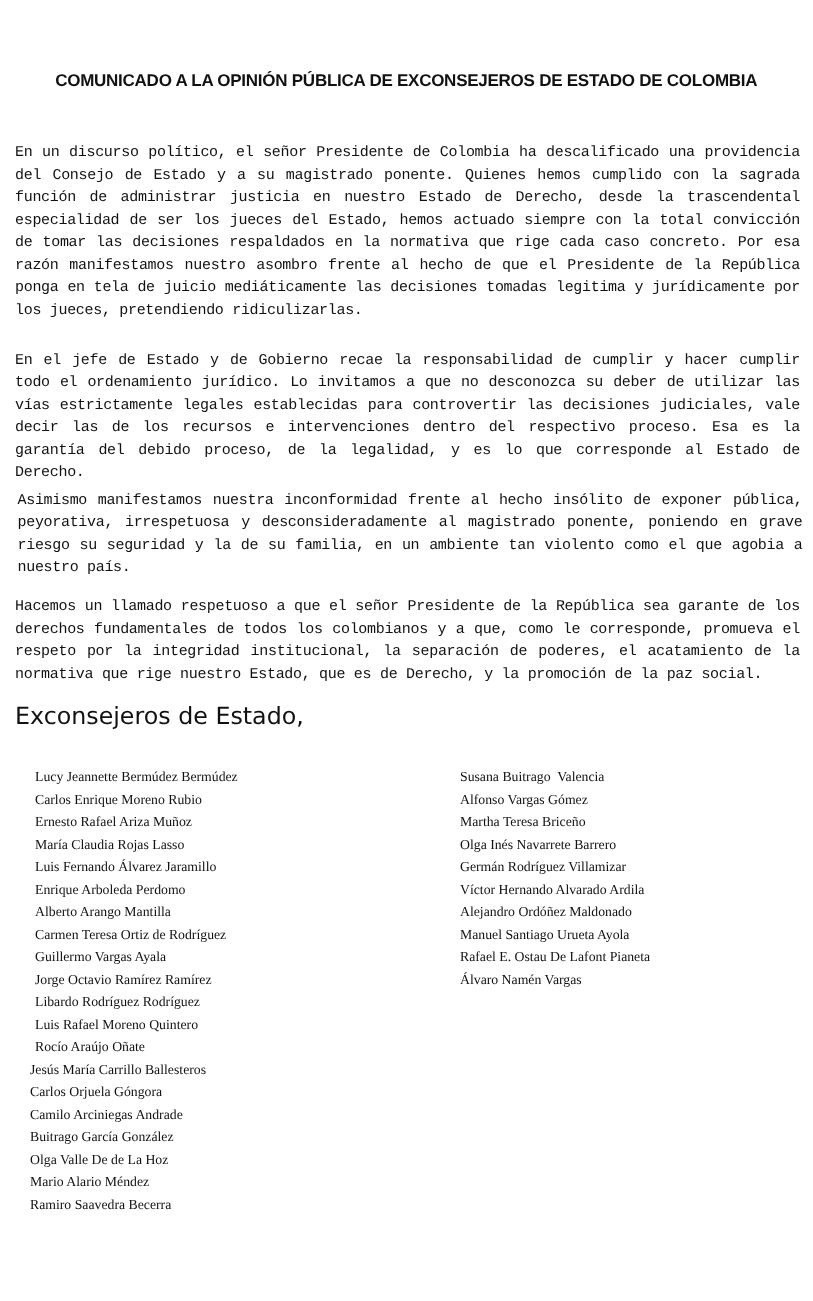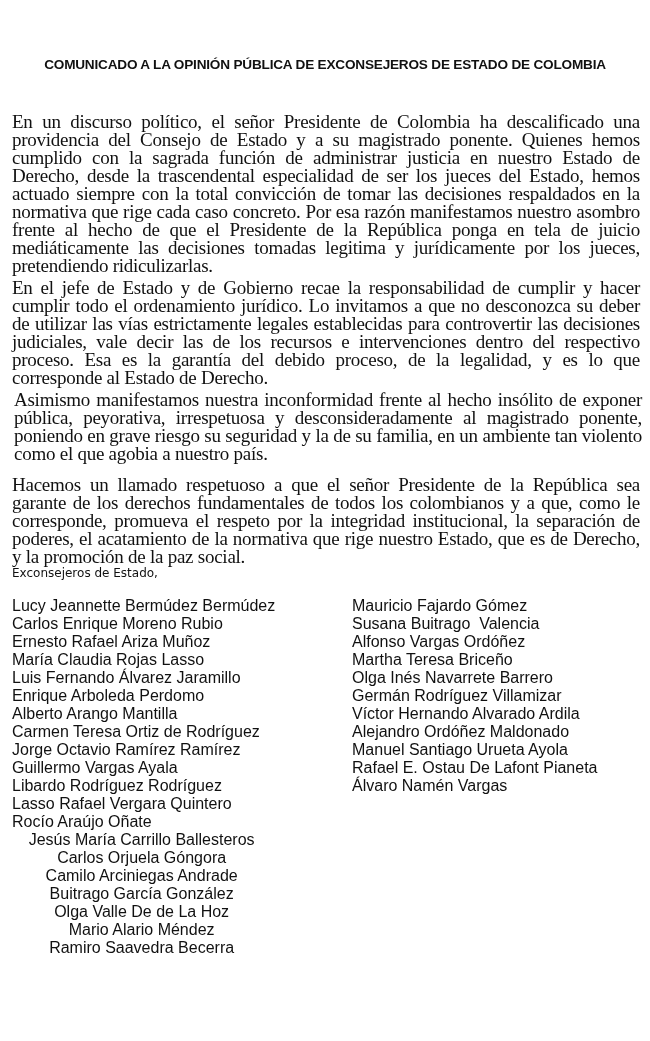--- a/index.html
+++ b/index.html
@@ -4,39 +4,39 @@
 <style>
   html, body { margin: 0; padding: 0; background: #ffffff; }
   body { width: 650px; height: 1041px; overflow: hidden; position: relative; color: #111111; }
   .title {
     position: absolute; left: 0; width: 650px; top: 57px;
     text-align: center; font-family: "Liberation Sans", sans-serif;
     font-weight: bold; font-size: 13.6px; letter-spacing: -0.2px;
   }
   .para {
     position: absolute; left: 12px; width: 628px;
-    font-family: Liberation Serif, serif; font-size: 19px;
+    font-family: Liberation Mono, monospace; font-size: 12px;
     line-height: 18px; text-align: justify; letter-spacing: -0.25px;
   }
   .p1 { top: 113px; }
   .p2 { top: 279px; }
   .p3 { top: 389px; }
   .p4 { top: 476px; }
   .closing {
     position: absolute; left: 12px; top: 564px;
-    font-family: "DejaVu Sans", sans-serif; font-size: 12px; line-height: 18px;
+    font-family: "DejaVu Sans", sans-serif; font-size: 19px; line-height: 18px;
   }
   .names {
-    position: absolute; margin: 0; padding: 0; list-style: none;
-    font-family: Liberation Sans, sans-serif; font-size: 16px; line-height: 18px;
+    position: absolute; margin: 16px; padding: 0; list-style: none;
+    font-family: Liberation Serif, serif; font-size: 11px; line-height: 18px;
     white-space: nowrap;
   }
   .names li { margin: 0; padding: 0; }
   .col1 { left: 12px; top: 597px; }
-  .col1 li.shift { margin-left: -4px; text-align: center; }
+  .col1 li.shift { margin-left: -4px; }
   .col2 { left: 352px; top: 597px; }
 </style>
 </head>
 <body>
 
 <div>
   <div class="title">COMUNICADO A LA OPINIÓN PÚBLICA DE EXCONSEJEROS DE ESTADO DE COLOMBIA</div>
 
   <p class="para p1" style="margin:0">En un discurso político, el señor Presidente de Colombia ha descalificado una providencia del Consejo de Estado y a su magistrado ponente. Quienes hemos cumplido con la sagrada función de administrar justicia en nuestro Estado de Derecho, desde la trascendental especialidad de ser los jueces del Estado, hemos actuado siempre con la total convicción de tomar las decisiones respaldados en la normativa que rige cada caso concreto. Por esa razón manifestamos nuestro asombro frente al hecho de que el Presidente de la República ponga en tela de juicio mediáticamente las decisiones tomadas legitima y jurídicamente por los jueces, pretendiendo ridiculizarlas.</p>
   <p class="para p2" style="margin:0">En el jefe de Estado y de Gobierno recae la responsabilidad de cumplir y hacer cumplir todo el ordenamiento jurídico. Lo invitamos a que no desconozca su deber de utilizar las vías estrictamente legales establecidas para controvertir las decisiones judiciales, vale decir las de los recursos e intervenciones dentro del respectivo proceso. Esa es la garantía del debido proceso, de la legalidad, y es lo que corresponde al Estado de Derecho.</p>
@@ -47,38 +47,37 @@
 
   <ul class="names col1">
     <li>Lucy Jeannette Bermúdez Bermúdez</li>
     <li>Carlos Enrique Moreno Rubio</li>
     <li>Ernesto Rafael Ariza Muñoz</li>
     <li>María Claudia Rojas Lasso</li>
     <li>Luis Fernando Álvarez Jaramillo</li>
     <li>Enrique Arboleda Perdomo</li>
     <li>Alberto Arango Mantilla</li>
     <li>Carmen Teresa Ortiz de Rodríguez</li>
+    <li>Guillermo Vargas Ayala</li>
     <li>Jorge Octavio Ramírez Ramírez</li>
-    <li>Guillermo Vargas Ayala</li>
     <li>Libardo Rodríguez Rodríguez</li>
-    <li>Lasso Rafael Vergara Quintero</li>
+    <li>Luis Rafael Moreno Quintero</li>
     <li>Rocío Araújo Oñate</li>
     <li class="shift">Jesús María Carrillo Ballesteros</li>
     <li class="shift">Carlos Orjuela Góngora</li>
     <li class="shift">Camilo Arciniegas Andrade</li>
     <li class="shift">Buitrago García González</li>
     <li class="shift">Olga Valle De de La Hoz</li>
     <li class="shift">Mario Alario Méndez</li>
     <li class="shift">Ramiro Saavedra Becerra</li>
   </ul>
 
   <ul class="names col2">
-    <li>Mauricio Fajardo Gómez</li>
     <li style="white-space:pre">Susana Buitrago  Valencia</li>
-    <li>Alfonso Vargas Ordóñez</li>
+    <li>Alfonso Vargas Gómez</li>
     <li>Martha Teresa Briceño</li>
     <li>Olga Inés Navarrete Barrero</li>
     <li>Germán Rodríguez Villamizar</li>
     <li>Víctor Hernando Alvarado Ardila</li>
     <li>Alejandro Ordóñez Maldonado</li>
     <li>Manuel Santiago Urueta Ayola</li>
     <li>Rafael E. Ostau De Lafont Pianeta</li>
     <li>Álvaro Namén Vargas</li>
   </ul>
 </div>

